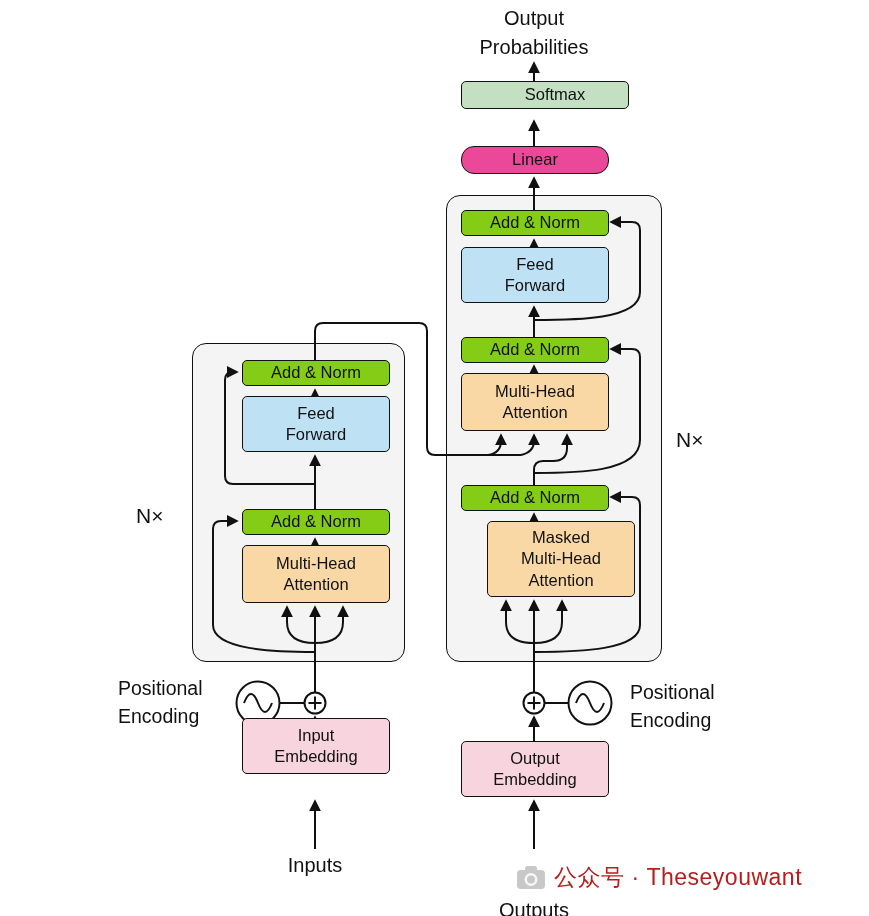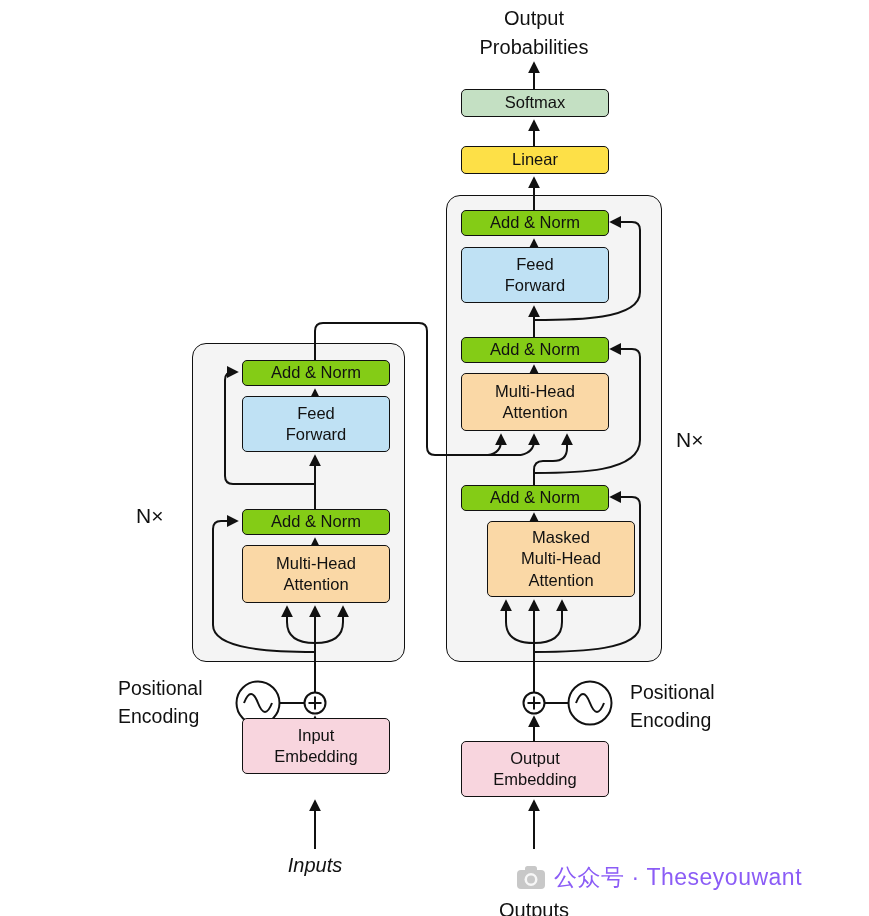--- a/index.html
+++ b/index.html
@@ -15,30 +15,30 @@
   }
   .box {
     position:absolute; z-index:3; display:flex; align-items:center; justify-content:center;
     text-align:center; border:1.6px solid #111; border-radius:5px;
     font-size:16.5px; line-height:1.3; white-space:pre-line;
   }
   .c-yellow { background:#84cc16; }
   .c-blue   { background:#BFE1F4; }
   .c-orange { background:#FAD8A6;text-align:center; }
   .c-green  { background:#C4E0C3; }
-  .c-purple { background:#fde047; }
+  .c-purple { background:#ec4899;border-radius:13px; }
   .c-pink   { background:#F8D5DE; }
   .lbl {
     position:absolute; z-index:4; white-space:pre-line; line-height:1.45;
   }
   .lbl-center { text-align:center; }
   #watermark {
     position:absolute; z-index:6; left:516px; top:862px;
     display:flex; align-items:center; gap:8px;
-    color:#8b5cf6; font-size:23px; letter-spacing:0.5px;
+    color:#b91c1c; font-size:23px; letter-spacing:0.5px;
   }
   #watermark svg { opacity:0.65; }
 </style>
 </head>
 <body>
 
 <div id="stage">
 
   <div class="container-box" style="left:192px; top:343px; width:211px; height:317px;"></div>
   <div class="container-box" style="left:446px; top:195px; width:214px; height:465px;"></div>
@@ -98,21 +98,21 @@
     <g>
       <circle cx="534" cy="703" r="10.5" fill="#fff" stroke="#111" stroke-width="2"></circle>
       <path d="M534,696.5 V709.5 M527.5,703 H540.5" stroke="#111" stroke-width="2"></path>
     </g>
     <g>
       <circle cx="590" cy="703" r="21.5" fill="#fff" stroke="#111" stroke-width="2"></circle>
       <path d="M576,703 Q583,685 590,703 T604,703" fill="none" stroke="#111" stroke-width="2"></path>
     </g>
   </svg>
 
-  <div class="box c-green" style="left:461px; top:89px;  width:146px; height:26px;">Softmax</div>
+  <div class="box c-green" style="left:461px; top:81px;  width:146px; height:26px;padding-left:20px;">Softmax</div>
   <div class="box c-purple" style="left:461px; top:146px; width:146px; height:26px;">Linear</div>
 
   <div class="box c-yellow" style="left:461px; top:210px; width:146px; height:24px;">Add &amp; Norm</div>
   <div class="box c-blue" style="left:461px; top:247px; width:146px; height:54px;">Feed
 Forward</div>
   <div class="box c-yellow" style="left:461px; top:337px; width:146px; height:24px;">Add &amp; Norm</div>
   <div class="box c-orange" style="left:461px; top:373px; width:146px; height:56px;">Multi-Head
 Attention</div>
   <div class="box c-yellow" style="left:461px; top:485px; width:146px; height:24px;">Add &amp; Norm</div>
   <div class="box c-orange" style="left:461px; top:521px; width:146px; height:74px;margin-left:26px;">Masked
@@ -132,21 +132,21 @@
 Embedding</div>
 
   <div class="lbl lbl-center" style="left:434px; top:4px; width:200px; font-size:20px;">Output
 Probabilities</div>
   <div class="lbl" style="left:136px; top:501px; width:50px; font-size:21px;">N×</div>
   <div class="lbl" style="left:676px; top:425px; width:50px; font-size:21px;">N×</div>
   <div class="lbl" style="left:118px; top:674px; width:110px; font-size:19.5px;">Positional
 Encoding</div>
   <div class="lbl" style="left:630px; top:678px; width:120px; font-size:19.5px;">Positional
 Encoding</div>
-  <div class="lbl lbl-center" style="left:245px; top:851px; width:140px; font-size:20px;font-style:italic;">Inputs</div>
+  <div class="lbl lbl-center" style="left:245px; top:851px; width:140px; font-size:20px;">Inputs</div>
   <div class="lbl lbl-center" style="left:449px; top:896px; width:170px; font-size:20px;">Outputs
 (shifted right)</div>
 
   <div id="watermark">
     <svg width="30" height="27" viewBox="0 0 30 27">
       <rect x="1" y="6" width="28" height="19" rx="4" fill="#ababab"></rect>
       <rect x="9" y="2" width="12" height="7" rx="2.5" fill="#ababab"></rect>
       <circle cx="15" cy="15.5" r="6.5" fill="#ffffff" opacity="0.85"></circle>
       <circle cx="15" cy="15.5" r="4" fill="#ababab"></circle>
     </svg>

